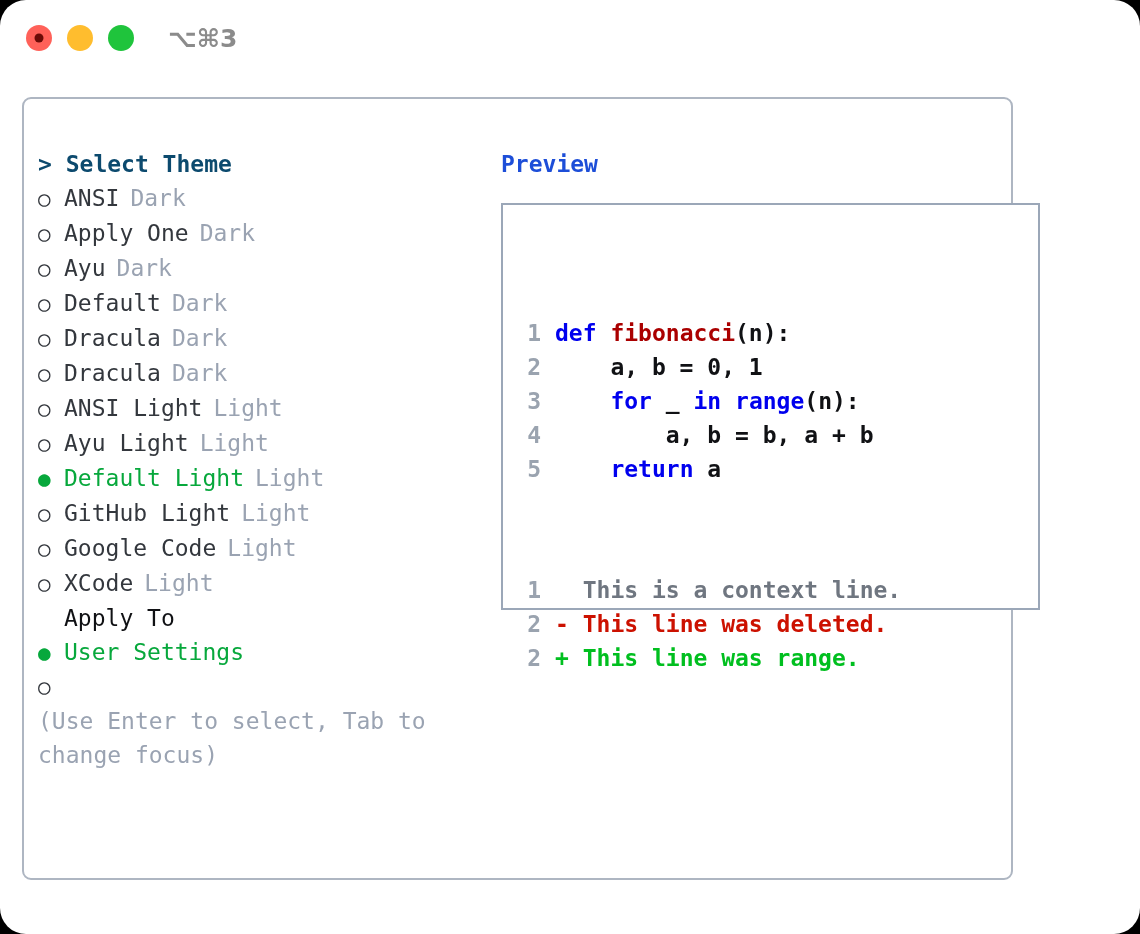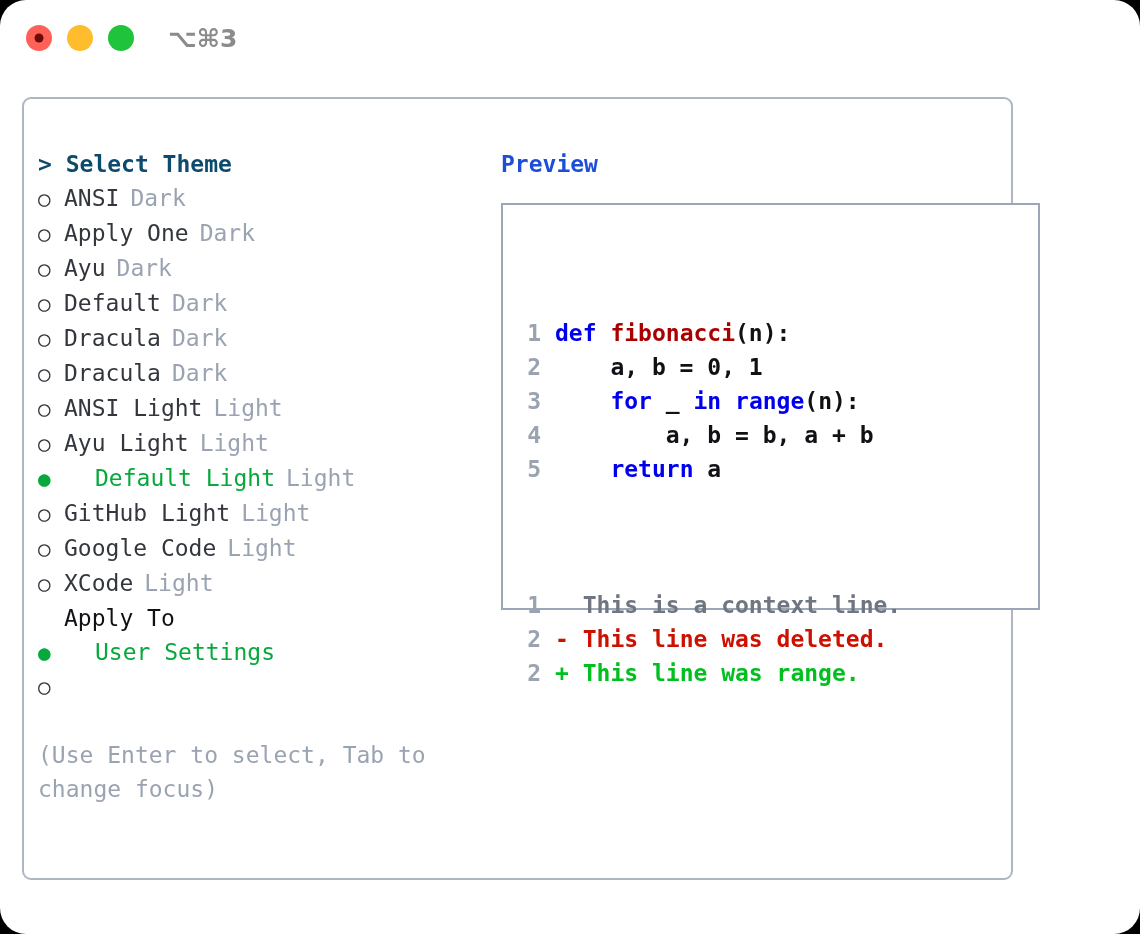--- a/index.html
+++ b/index.html
@@ -108,36 +108,35 @@
   }
   .bullet {
     display: inline-block;
     width: 26px;
     flex: 0 0 26px;
     color: #33373d;
     font-size: 21px;
   }
   .bullet.on { color: #07a83c; }
   .row-label { color: #33373d; }
-  .row.selected .row-label { color: #07a83c; margin-left: 31px; }
+  .row.selected .row-label { color: #07a83c; }
   .row-tag {
     color: #9aa3b2;
     margin-left: 11px;
   }
 
   .apply-head {
     padding-left: 26px;
     font-size: 23px;
     color: #101114;
     line-height: 34px;
     white-space: pre;
   }
 
   .hint {
-    margin-top: 34px;
     font-size: 23px;
     line-height: 34px;
     color: #9aa3b2;
     width: 400px;
     white-space: pre-wrap;
     word-break: normal;
   }
 
   
   .right-col {
@@ -173,21 +172,21 @@
   .ln {
     display: inline-block;
     width: 24px;
     text-align: right;
     color: #9aa3af;
     margin-right: 14px;
   }
   .tok-kw   { color: #0000ee; }
   .tok-fn   { color: #aa0000; }
   .tok-pl   { color: #101114; }
-  .diff-block { margin-top: 34px; }
+  .diff-block { margin-top: 19px; }
   .d-ctx    { color: #6f7680; }
   .d-del    { color: #cc1100; }
   .d-add    { color: #00bf1f; }
 </style>
 </head>
 <body>
 
 <div class="window">
 
   <div class="titlebar">

